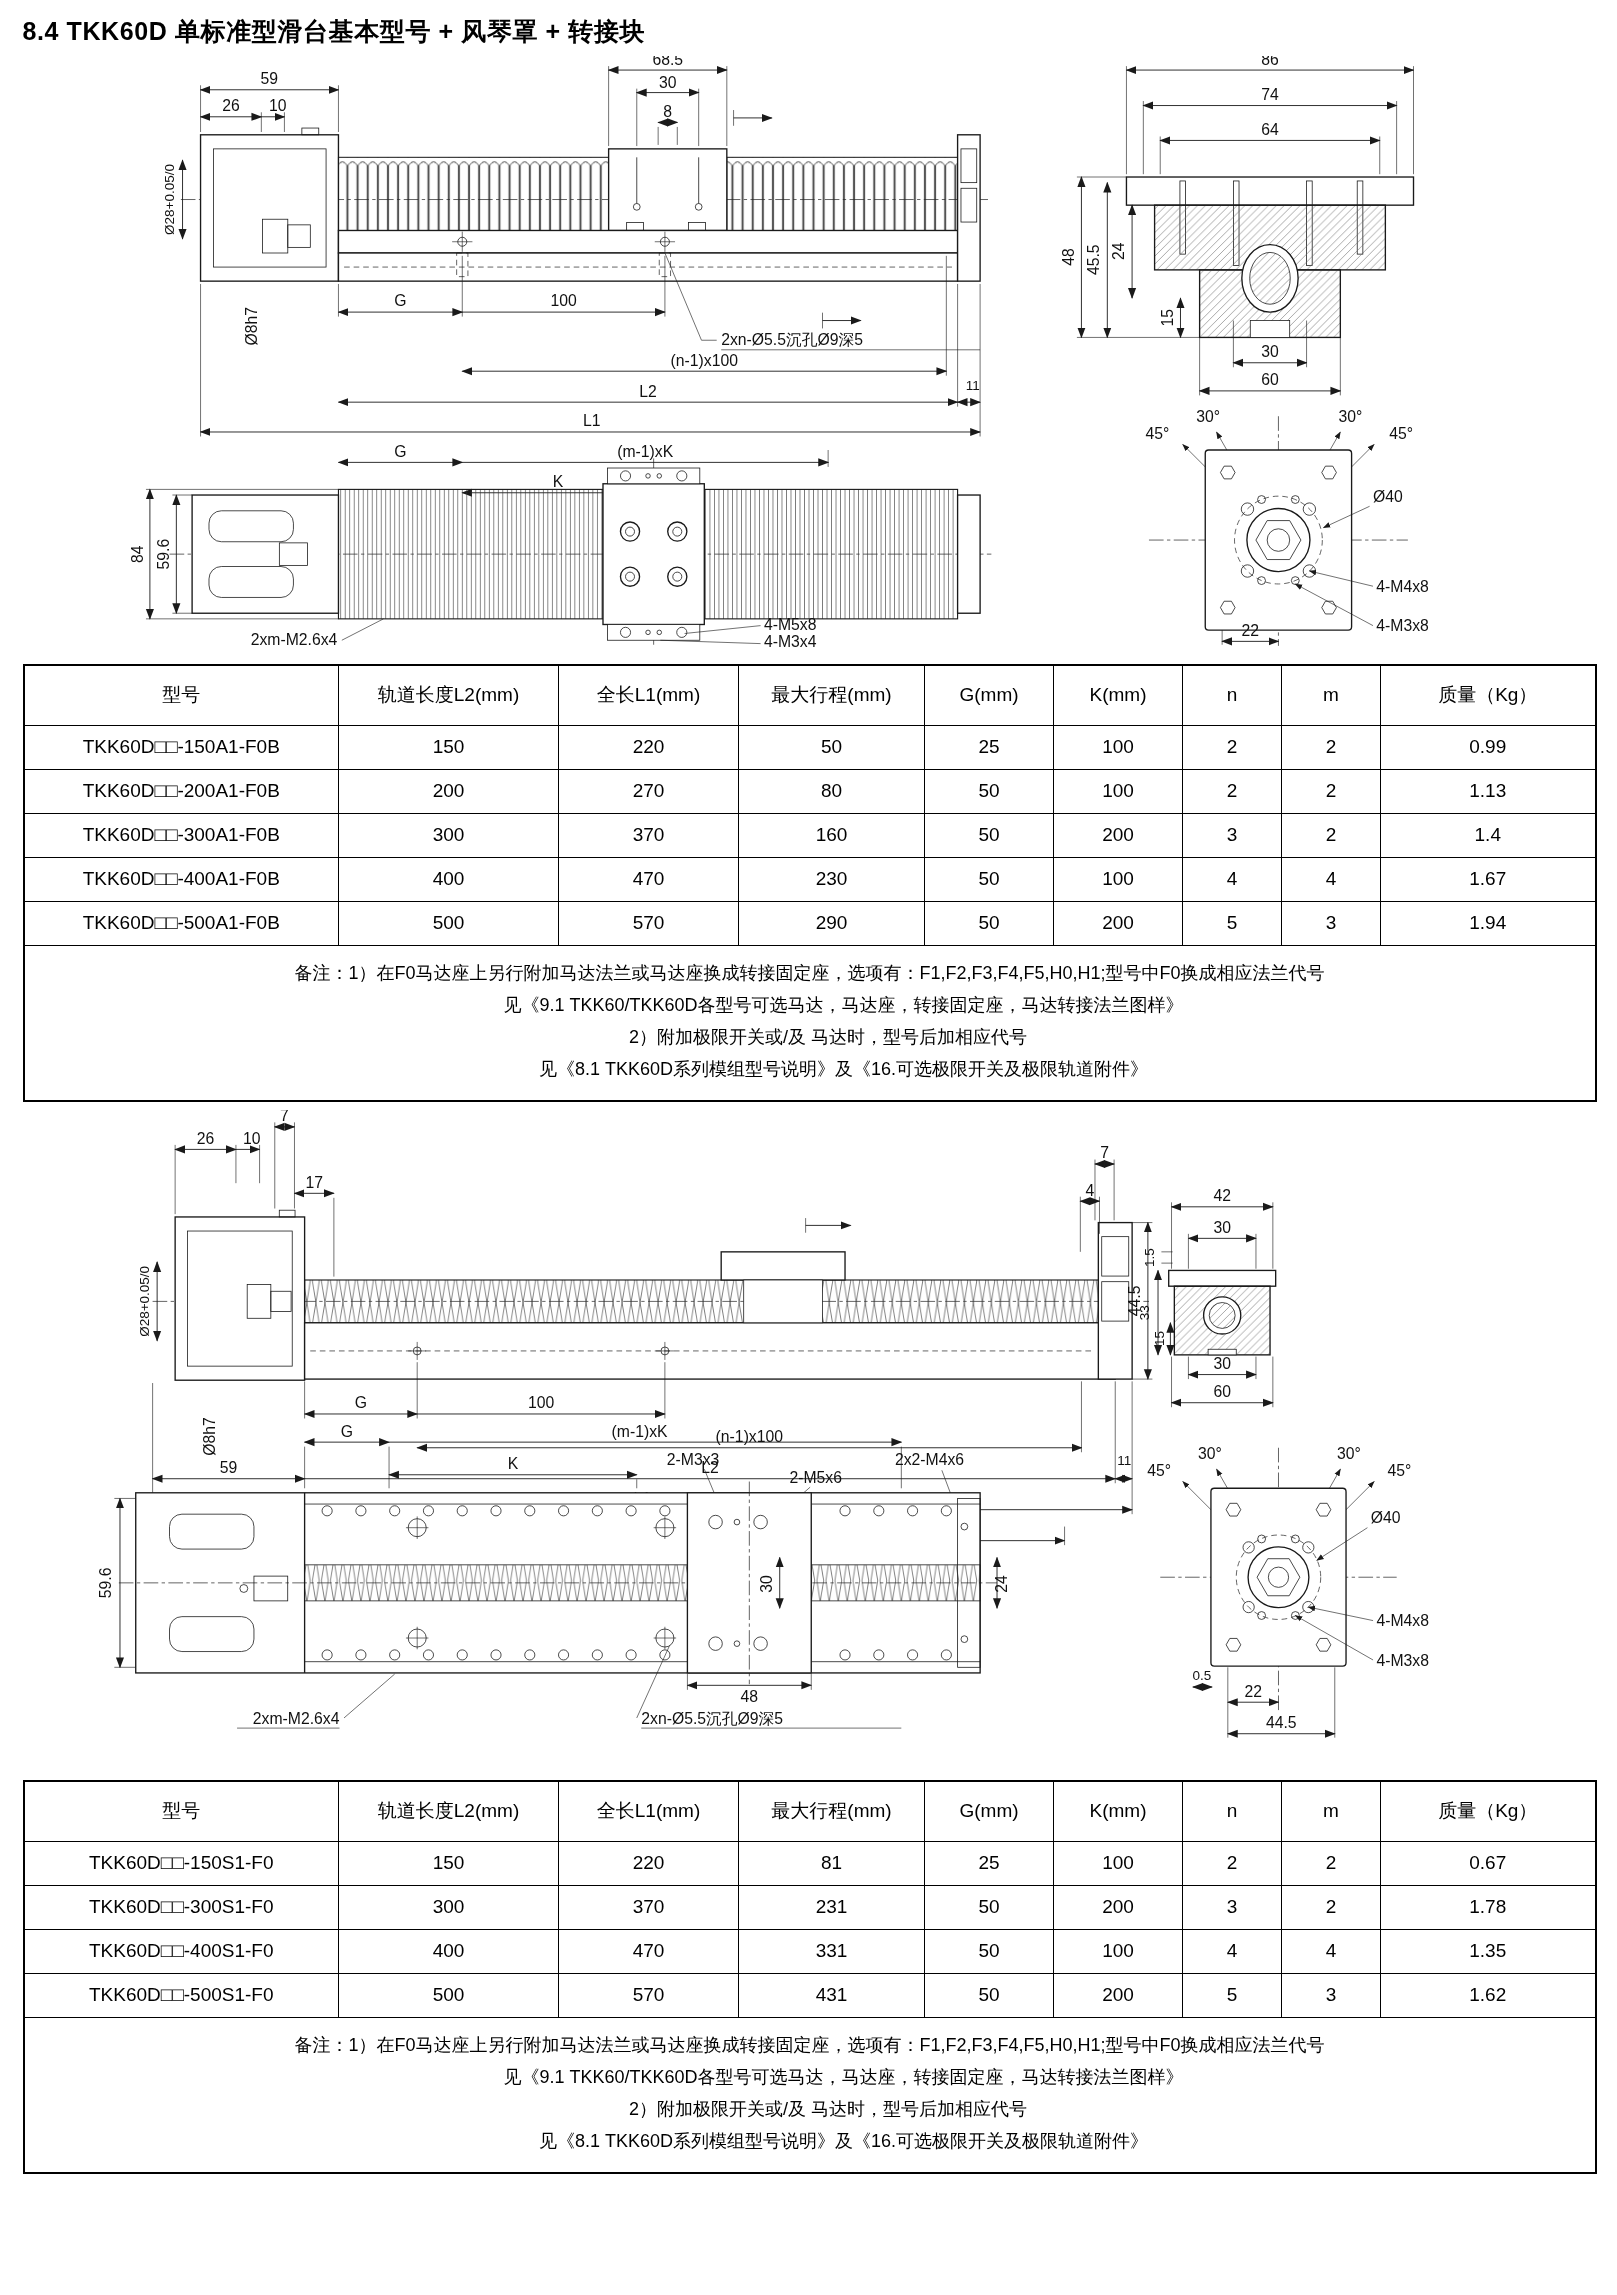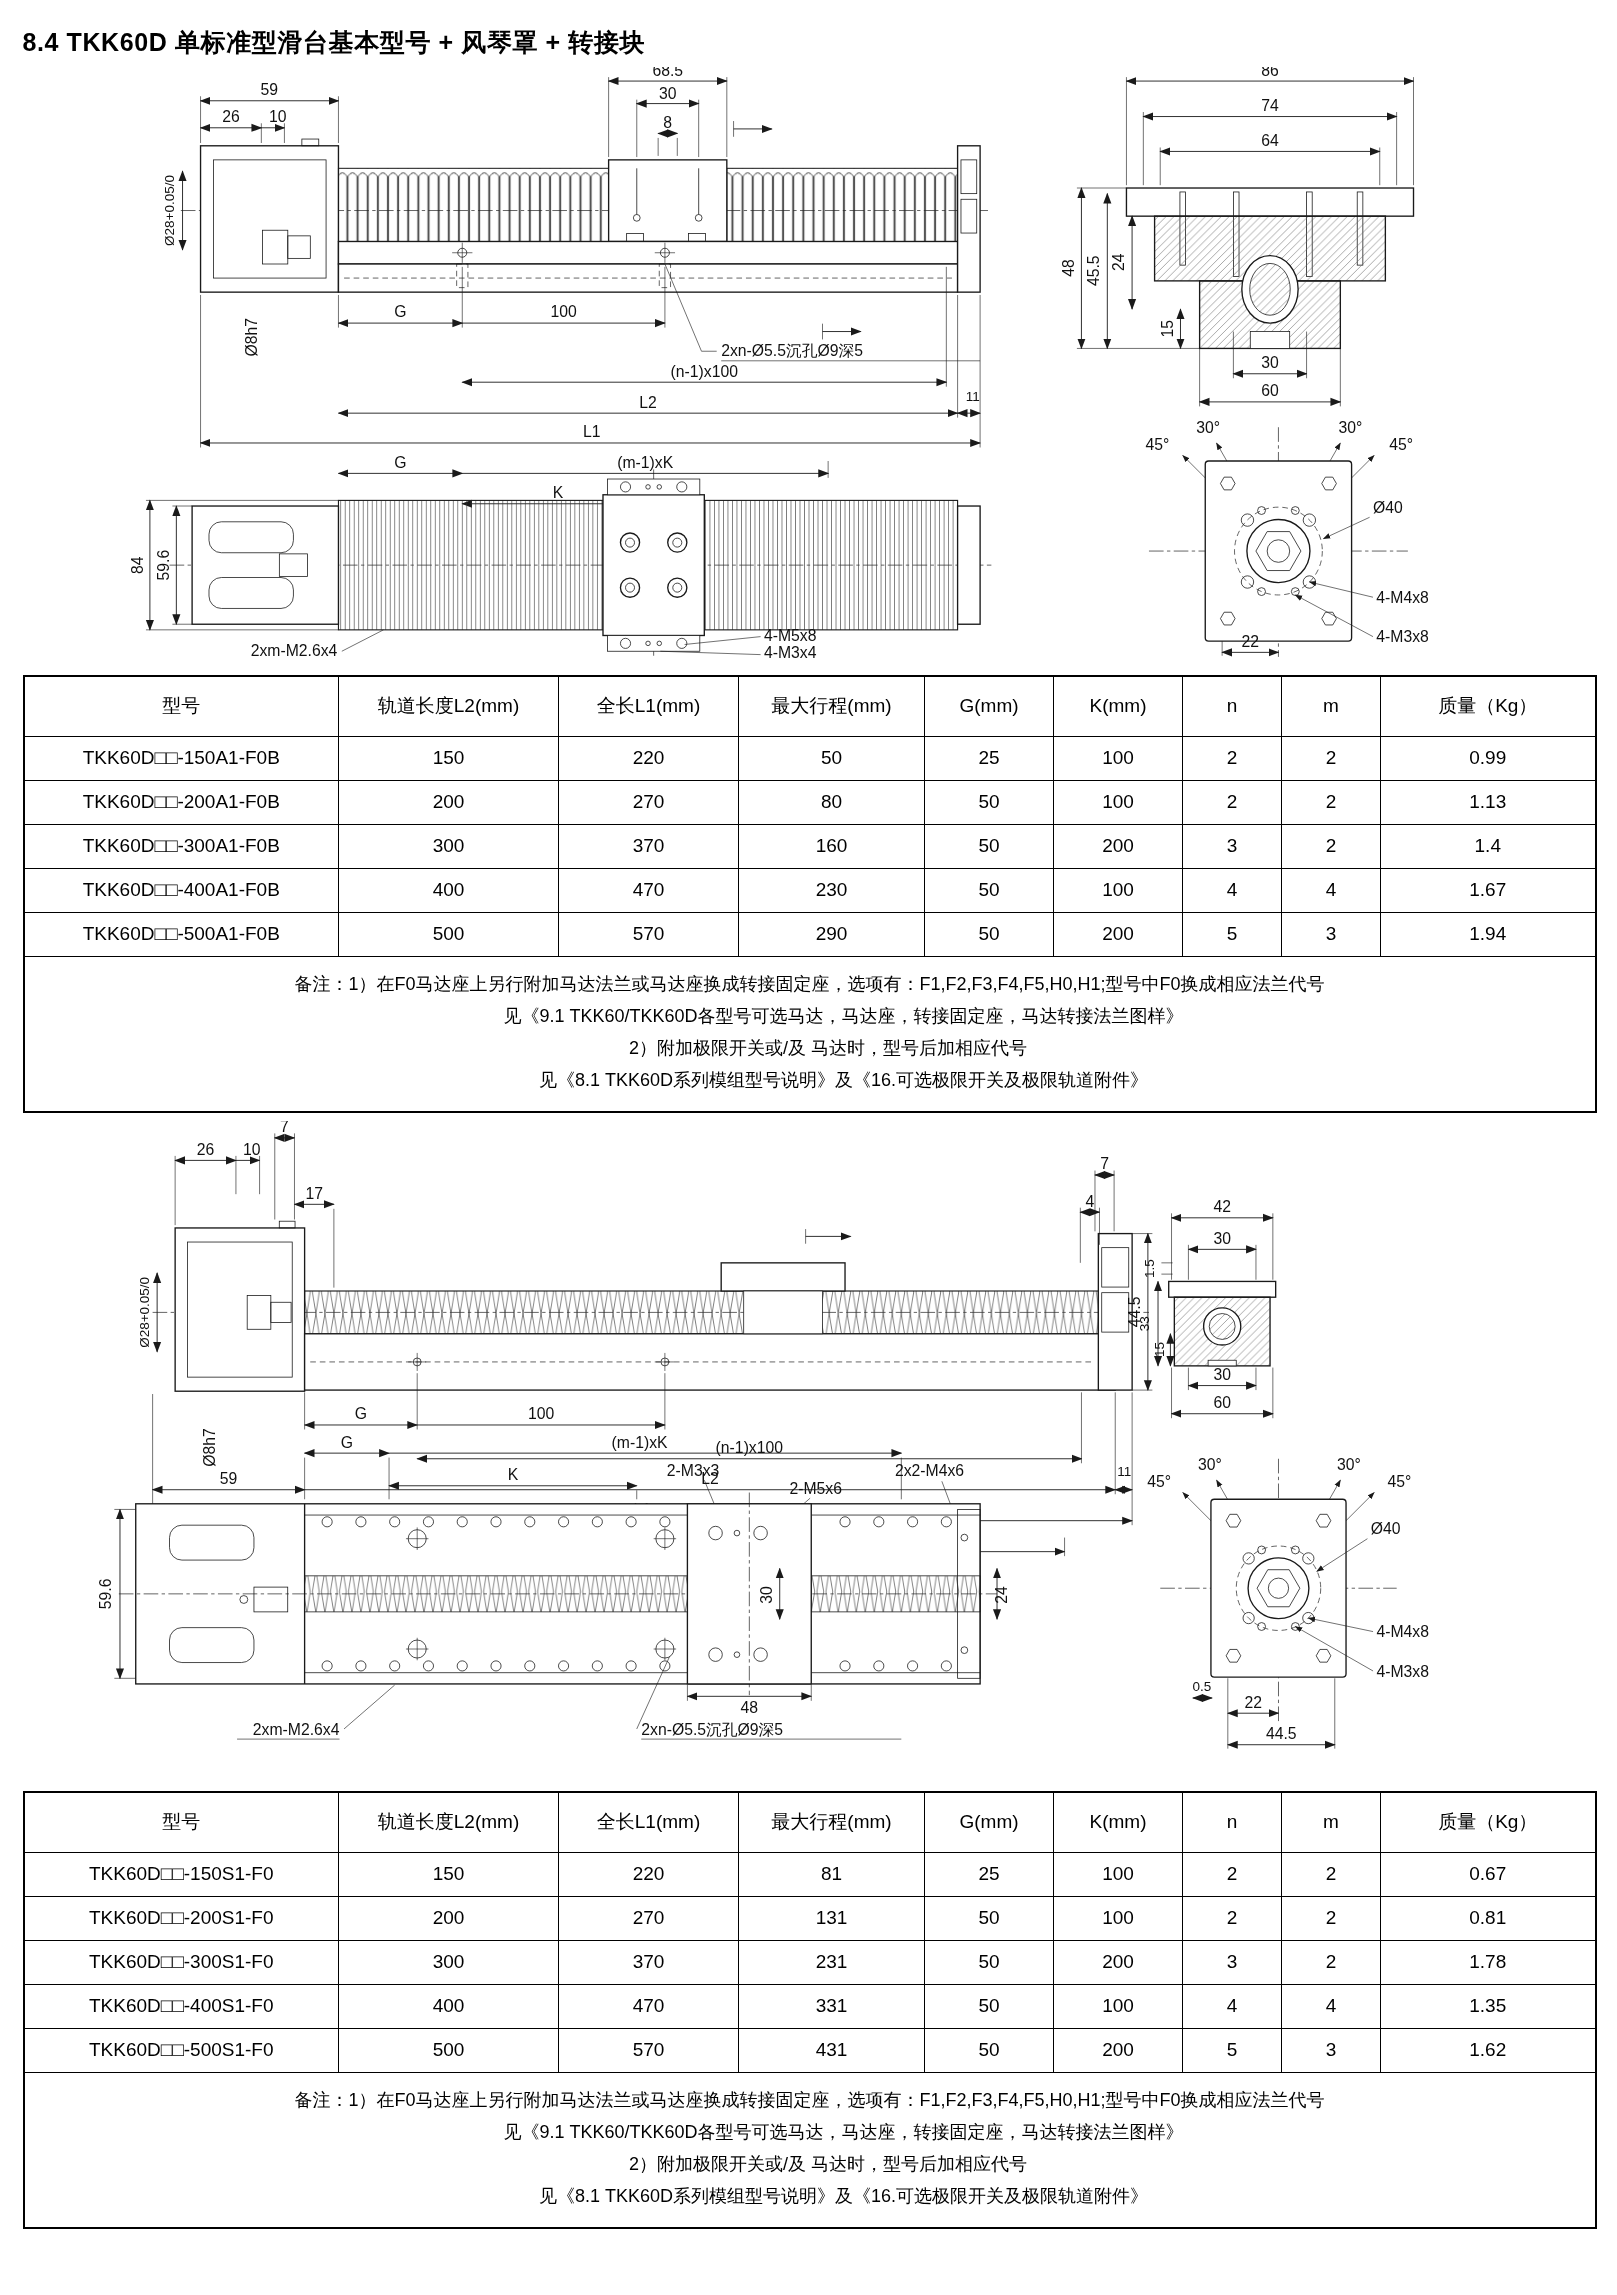--- a/index.html
+++ b/index.html
@@ -1,18 +1,18 @@
 <!DOCTYPE html>
 <html style="font-size:9px"><head>
 <meta charset="utf-8">
 <style>
   html,body{margin:0;padding:0;background:#fff;}
   body{width:1617px;height:2295px;overflow:hidden;font-family:"Liberation Sans",sans-serif;color:#000;}
   .page{padding:5.6px 22.5px 0 22.5px;}
-  h1.sec-title{font-size:25px;font-weight:bold;margin:20px 0 8px 0;letter-spacing:0.6px;}
+  h1.sec-title{font-size:25px;font-weight:bold;margin:9px 0 8px 0;letter-spacing:0.6px;}
   svg.draw{display:block;}
   
   svg .med{stroke:#1a1a1a;stroke-width:2.4;fill:none}
   svg .medw{stroke:#1a1a1a;stroke-width:2.4;fill:#ffffff}
   svg .thin{stroke:#1a1a1a;stroke-width:1.4;fill:none}
   svg .thinw{stroke:#1a1a1a;stroke-width:1.4;fill:#ffffff}
   svg .dim{stroke:#1a1a1a;stroke-width:1.6;fill:none}
   svg .ext{stroke:#1a1a1a;stroke-width:1.1;fill:none}
   svg .cl{stroke:#1a1a1a;stroke-width:1.2;stroke-dasharray:26 6 6 6;fill:none}
   svg .hid{stroke:#1a1a1a;stroke-width:1.2;stroke-dasharray:10 7;fill:none}
@@ -679,31 +679,20 @@
           <td>150</td>
           <td>220</td>
           <td>81</td>
           <td>25</td>
           <td>100</td>
           <td>2</td>
           <td>2</td>
           <td>0.67</td>
         </tr>
         <tr>
-          <td>TKK60D□□-200S1-F0</td>
-          <td>200</td>
-          <td>270</td>
-          <td>131</td>
-          <td>50</td>
-          <td>100</td>
-          <td>2</td>
-          <td>2</td>
-          <td>0.81</td>
-        </tr>
-        <tr>
           <td>TKK60D□□-300S1-F0</td>
           <td>300</td>
           <td>370</td>
           <td>231</td>
           <td>50</td>
           <td>200</td>
           <td>3</td>
           <td>2</td>
           <td>1.78</td>
         </tr>

